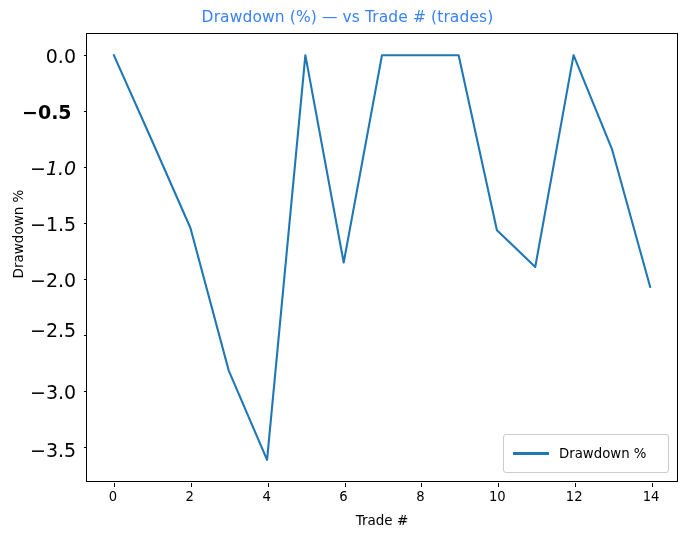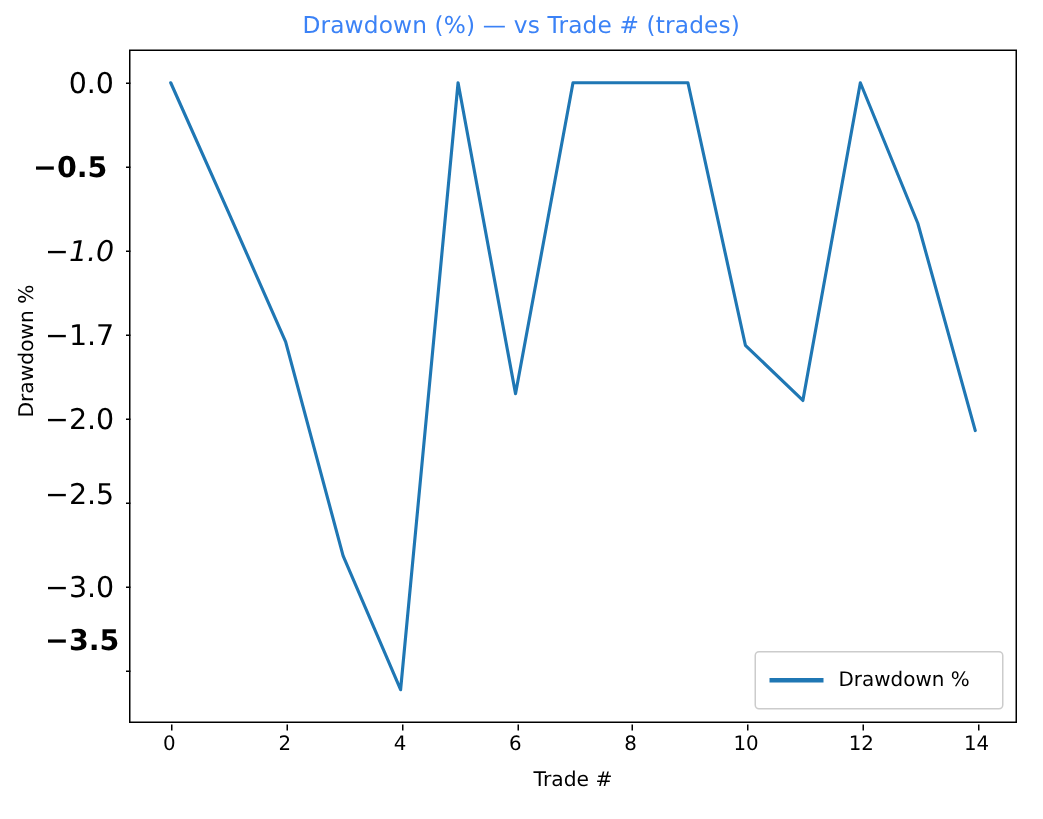--- a/index.html
+++ b/index.html
@@ -169,25 +169,25 @@
       <div class="xtick-mark" style="left: 334.44px;"></div>
       <div class="xtick-mark" style="left: 411.32px;"></div>
       <div class="xtick-mark" style="left: 488.21px;"></div>
       <div class="xtick-mark" style="left: 565.09px;"></div>
     </div>
 
   <div id="ticks-layer">
       <div class="ytick-label" style="left: 30px; width: 46px; top: 45.2743px; right: auto;">0.0</div>
       <div class="ytick-label" style="left: 22px; width: 46px; top: 101.259px; right: auto; font-weight: bold;">−0.5</div>
       <div class="ytick-label" style="left: 30px; width: 46px; top: 157.244px; right: auto; font-style: italic;">−1.0</div>
-      <div class="ytick-label" style="left: 30px; width: 46px; top: 213.229px; right: auto;">−1.7</div>
+      <div class="ytick-label" style="left: 30px; width: 46px; top: 213.229px; right: auto;">−1.5</div>
       <div class="ytick-label" style="left: 30px; width: 46px; top: 269.214px; right: auto;">−2.0</div>
       <div class="ytick-label" style="left: 30px; width: 46px; top: 319px; right: auto;">−2.5</div>
       <div class="ytick-label" style="left: 30px; width: 46px; top: 381.185px; right: auto;">−3.0</div>
-      <div class="ytick-label" style="left: 30px; width: 46px; top: 416px; right: auto; font-weight: bold;">−3.5</div>
+      <div class="ytick-label" style="left: 30px; width: 46px; top: 439px; right: auto;">−3.5</div>
       <div class="xtick-label" style="left: 112.909px; top: 489px;">0</div>
       <div class="xtick-label" style="left: 189.792px; top: 489px;">2</div>
       <div class="xtick-label" style="left: 266.675px; top: 489px;">4</div>
       <div class="xtick-label" style="left: 343.558px; top: 489px;">6</div>
       <div class="xtick-label" style="left: 420.442px; top: 489px;">8</div>
       <div class="xtick-label" style="left: 497.325px; top: 489px;">10</div>
       <div class="xtick-label" style="left: 574.208px; top: 489px;">12</div>
       <div class="xtick-label" style="left: 651.091px; top: 489px;">14</div>
     </div>
 

